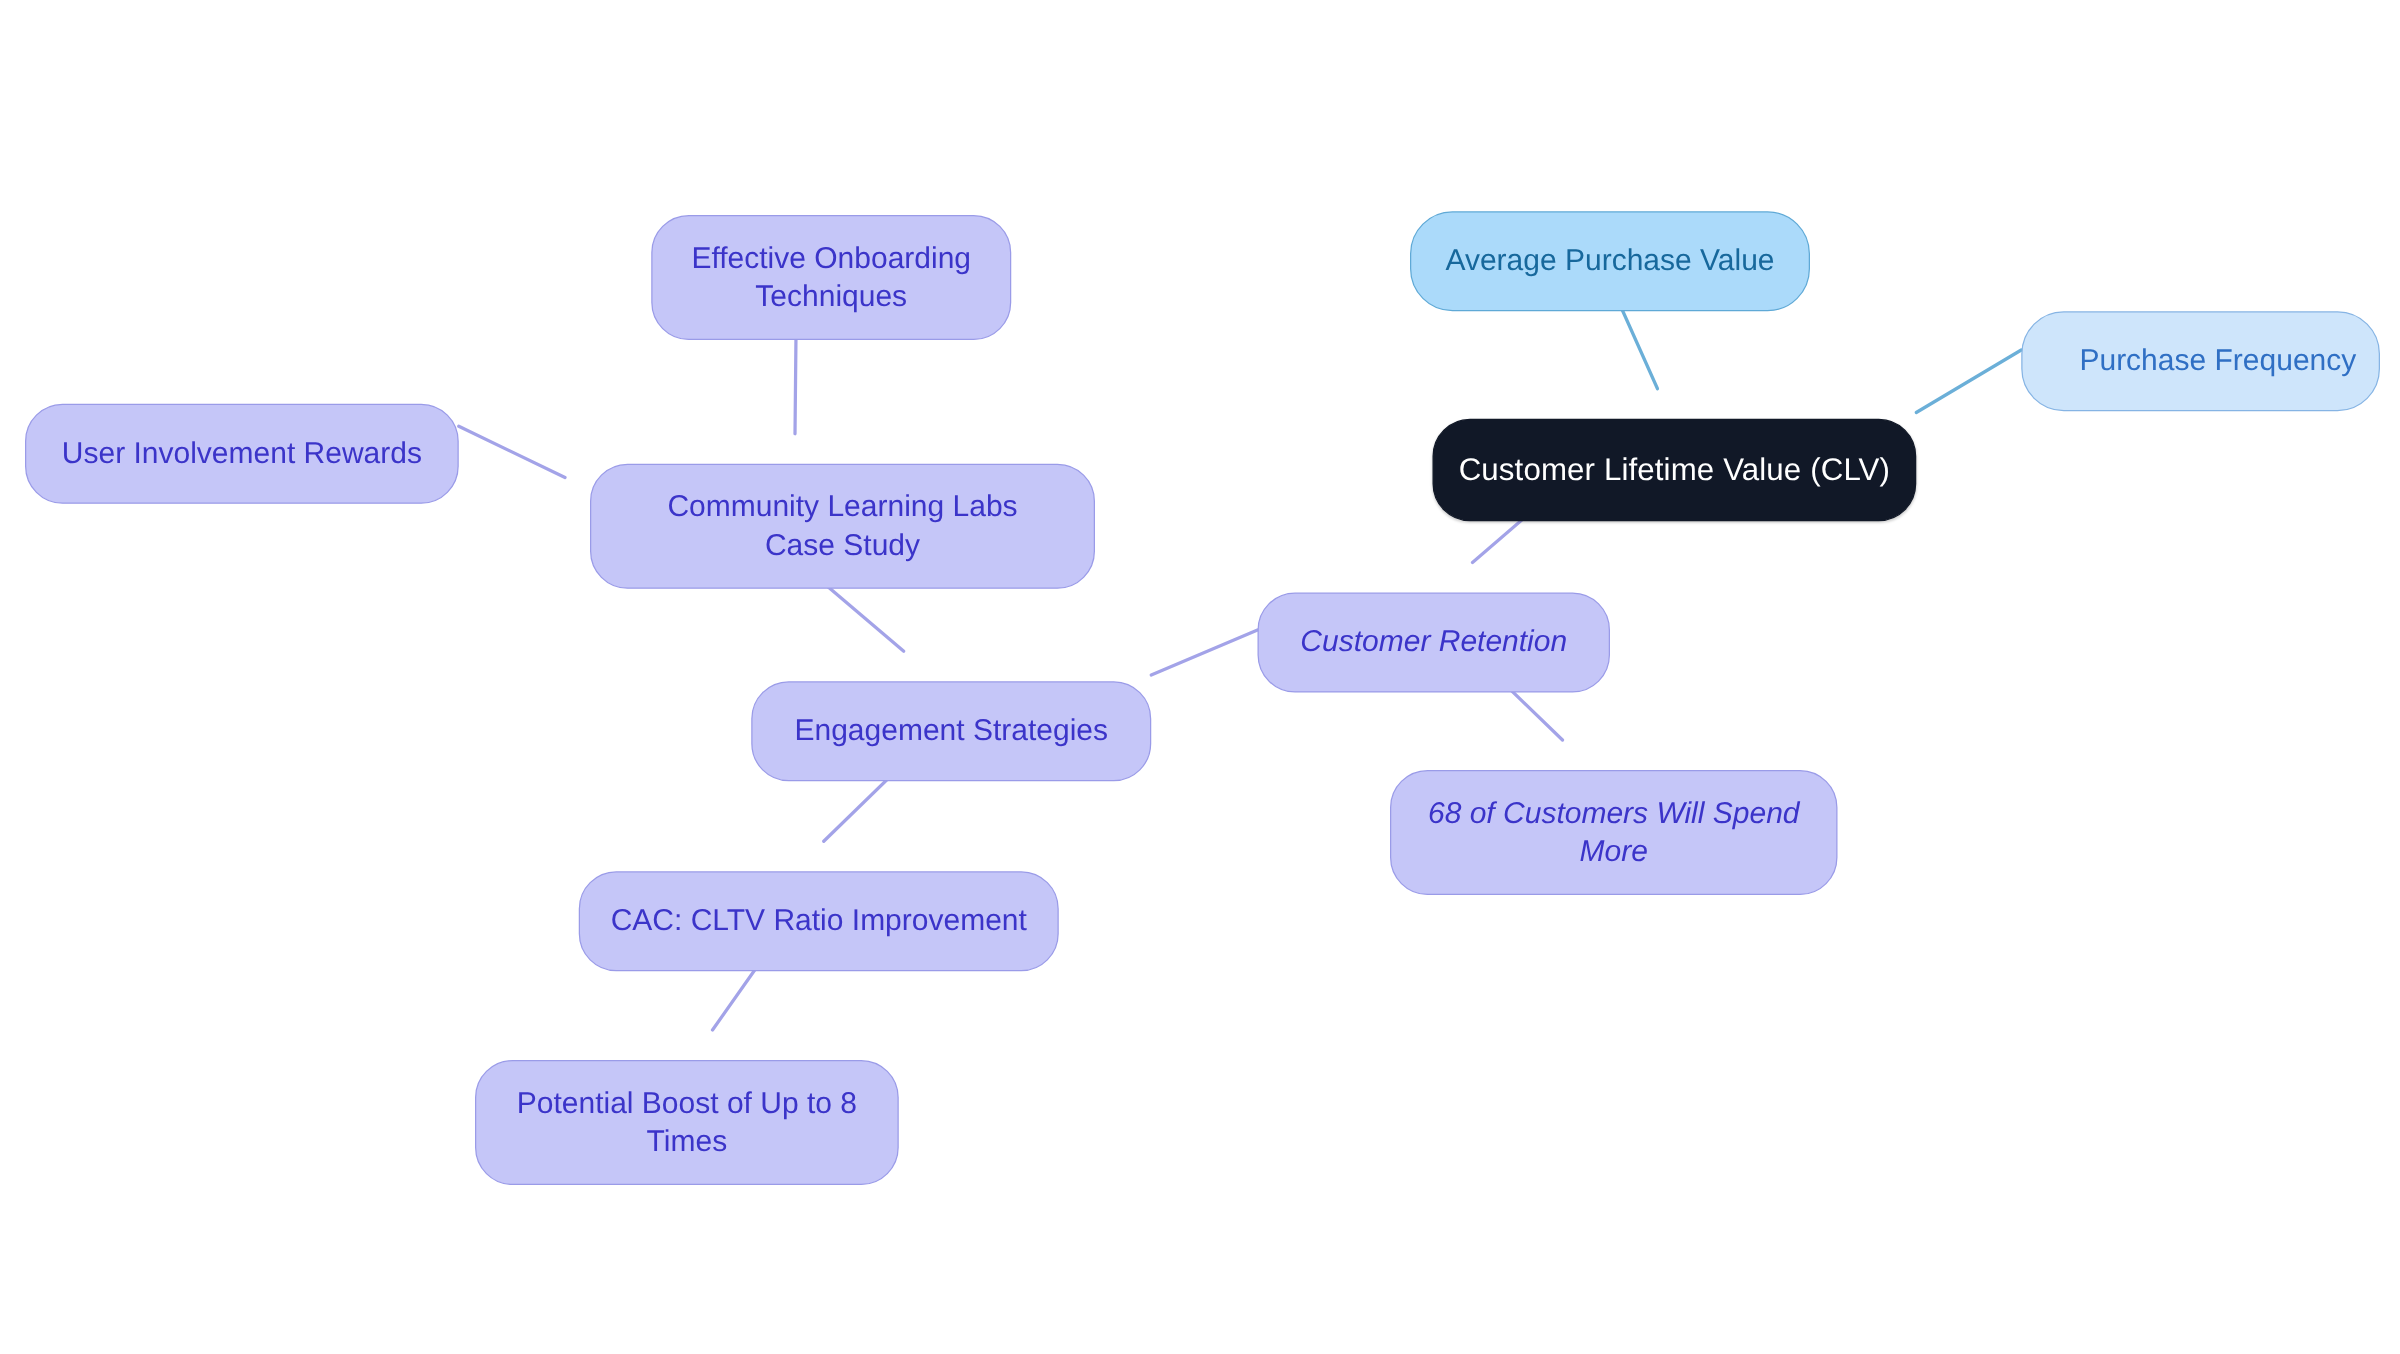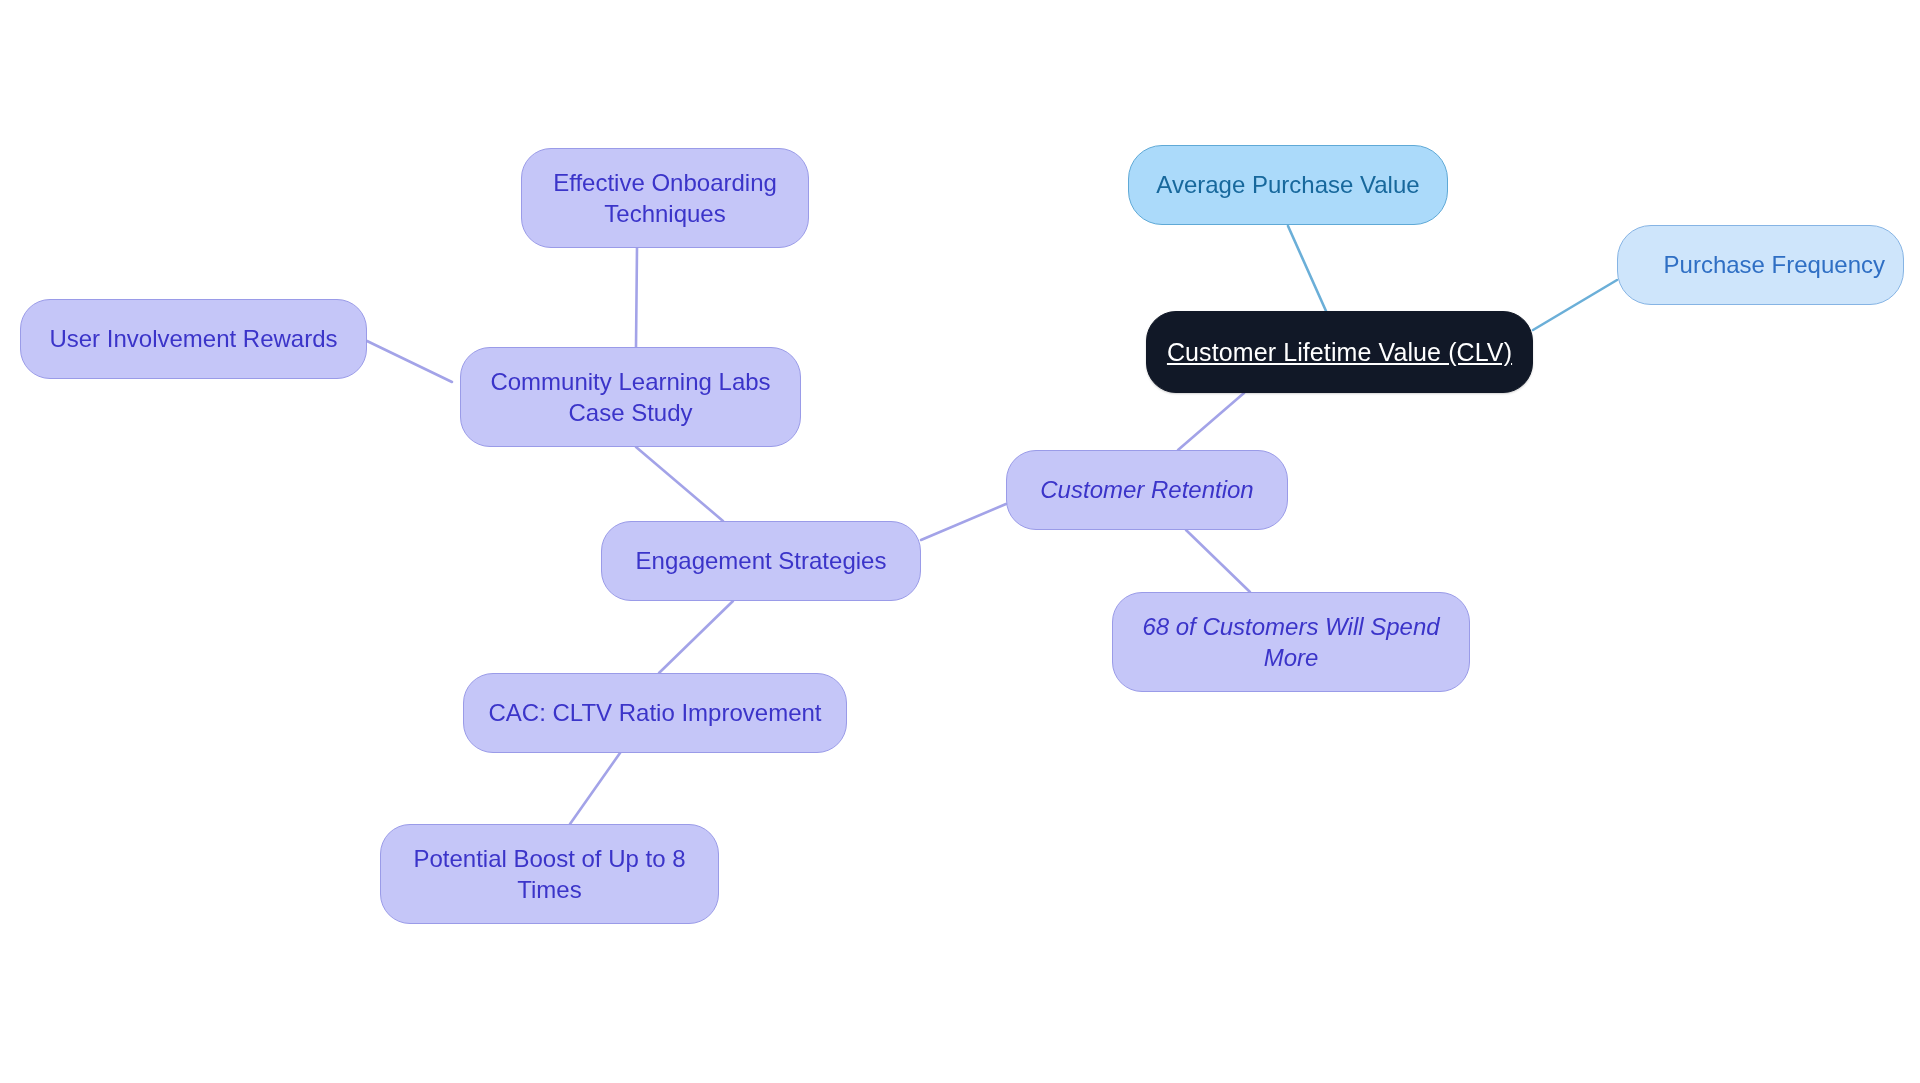--- a/index.html
+++ b/index.html
@@ -36,31 +36,31 @@
   .node {
     position: absolute;
     box-sizing: border-box;
     display: flex;
     align-items: center;
     justify-content: center;
     text-align: center;
     line-height: 1.3;
     white-space: pre-line;
     padding: 0 18px;
+    margin-top: 24px;
   }
 
   .node-root {
     background: #111827;
     color: #ffffff;
     border: 1px solid #111827;
     border-radius: 30px;
     font-size: 25px;
     letter-spacing: 0.1px;
     box-shadow: 0 1px 2px rgba(0,0,0,0.18);
-    text-decoration: underline;
   }
 
   .node-blue-strong {
     background: #ABDAFA;
     color: #17689C;
     border: 1.6px solid #5FA9D6;
     border-radius: 34px;
     font-size: 24px;
   }
 
@@ -98,21 +98,21 @@
       <line x1="620" y1="753" x2="570" y2="824" stroke="#A3A3E8" stroke-width="2.6" stroke-linecap="round"></line>
     </svg>
   <div id="node-layer">
       <div class="node node-root" style="left: 1146px; top: 311px; width: 387px; height: 82px;"><span>Customer Lifetime Value (CLV)</span></div>
       <div class="node node-blue-strong" style="left: 1128px; top: 145px; width: 320px; height: 80px;"><span>Average Purchase Value</span></div>
       <div class="node node-blue-light" style="left: 1617px; top: 225px; width: 287px; height: 80px;"><span>Purchase Frequency</span></div>
       <div class="node node-purple" style="left: 1006px; top: 450px; width: 282px; height: 80px; font-style: italic;"><span>Customer Retention</span></div>
       <div class="node node-purple" style="left: 1112px; top: 592px; width: 358px; height: 100px; font-style: italic;"><span>68 of Customers Will Spend
 More</span></div>
       <div class="node node-purple" style="left: 601px; top: 521px; width: 320px; height: 80px; justify-content: center;"><span>Engagement Strategies</span></div>
-      <div class="node node-purple" style="left: 460px; top: 347px; width: 341px; height: 100px;"><span>Community Learning Labs
+      <div class="node node-purple" style="left: 472px; top: 347px; width: 404px; height: 100px;"><span>Community Learning Labs
 Case Study</span></div>
       <div class="node node-purple" style="left: 521px; top: 148px; width: 288px; height: 100px;"><span>Effective Onboarding
 Techniques</span></div>
       <div class="node node-purple" style="left: 20px; top: 299px; width: 347px; height: 80px;"><span>User Involvement Rewards</span></div>
       <div class="node node-purple" style="left: 463px; top: 673px; width: 384px; height: 80px;"><span>CAC: CLTV Ratio Improvement</span></div>
       <div class="node node-purple" style="left: 380px; top: 824px; width: 339px; height: 100px;"><span>Potential Boost of Up to 8
 Times</span></div>
     </div>
 </div>
 

